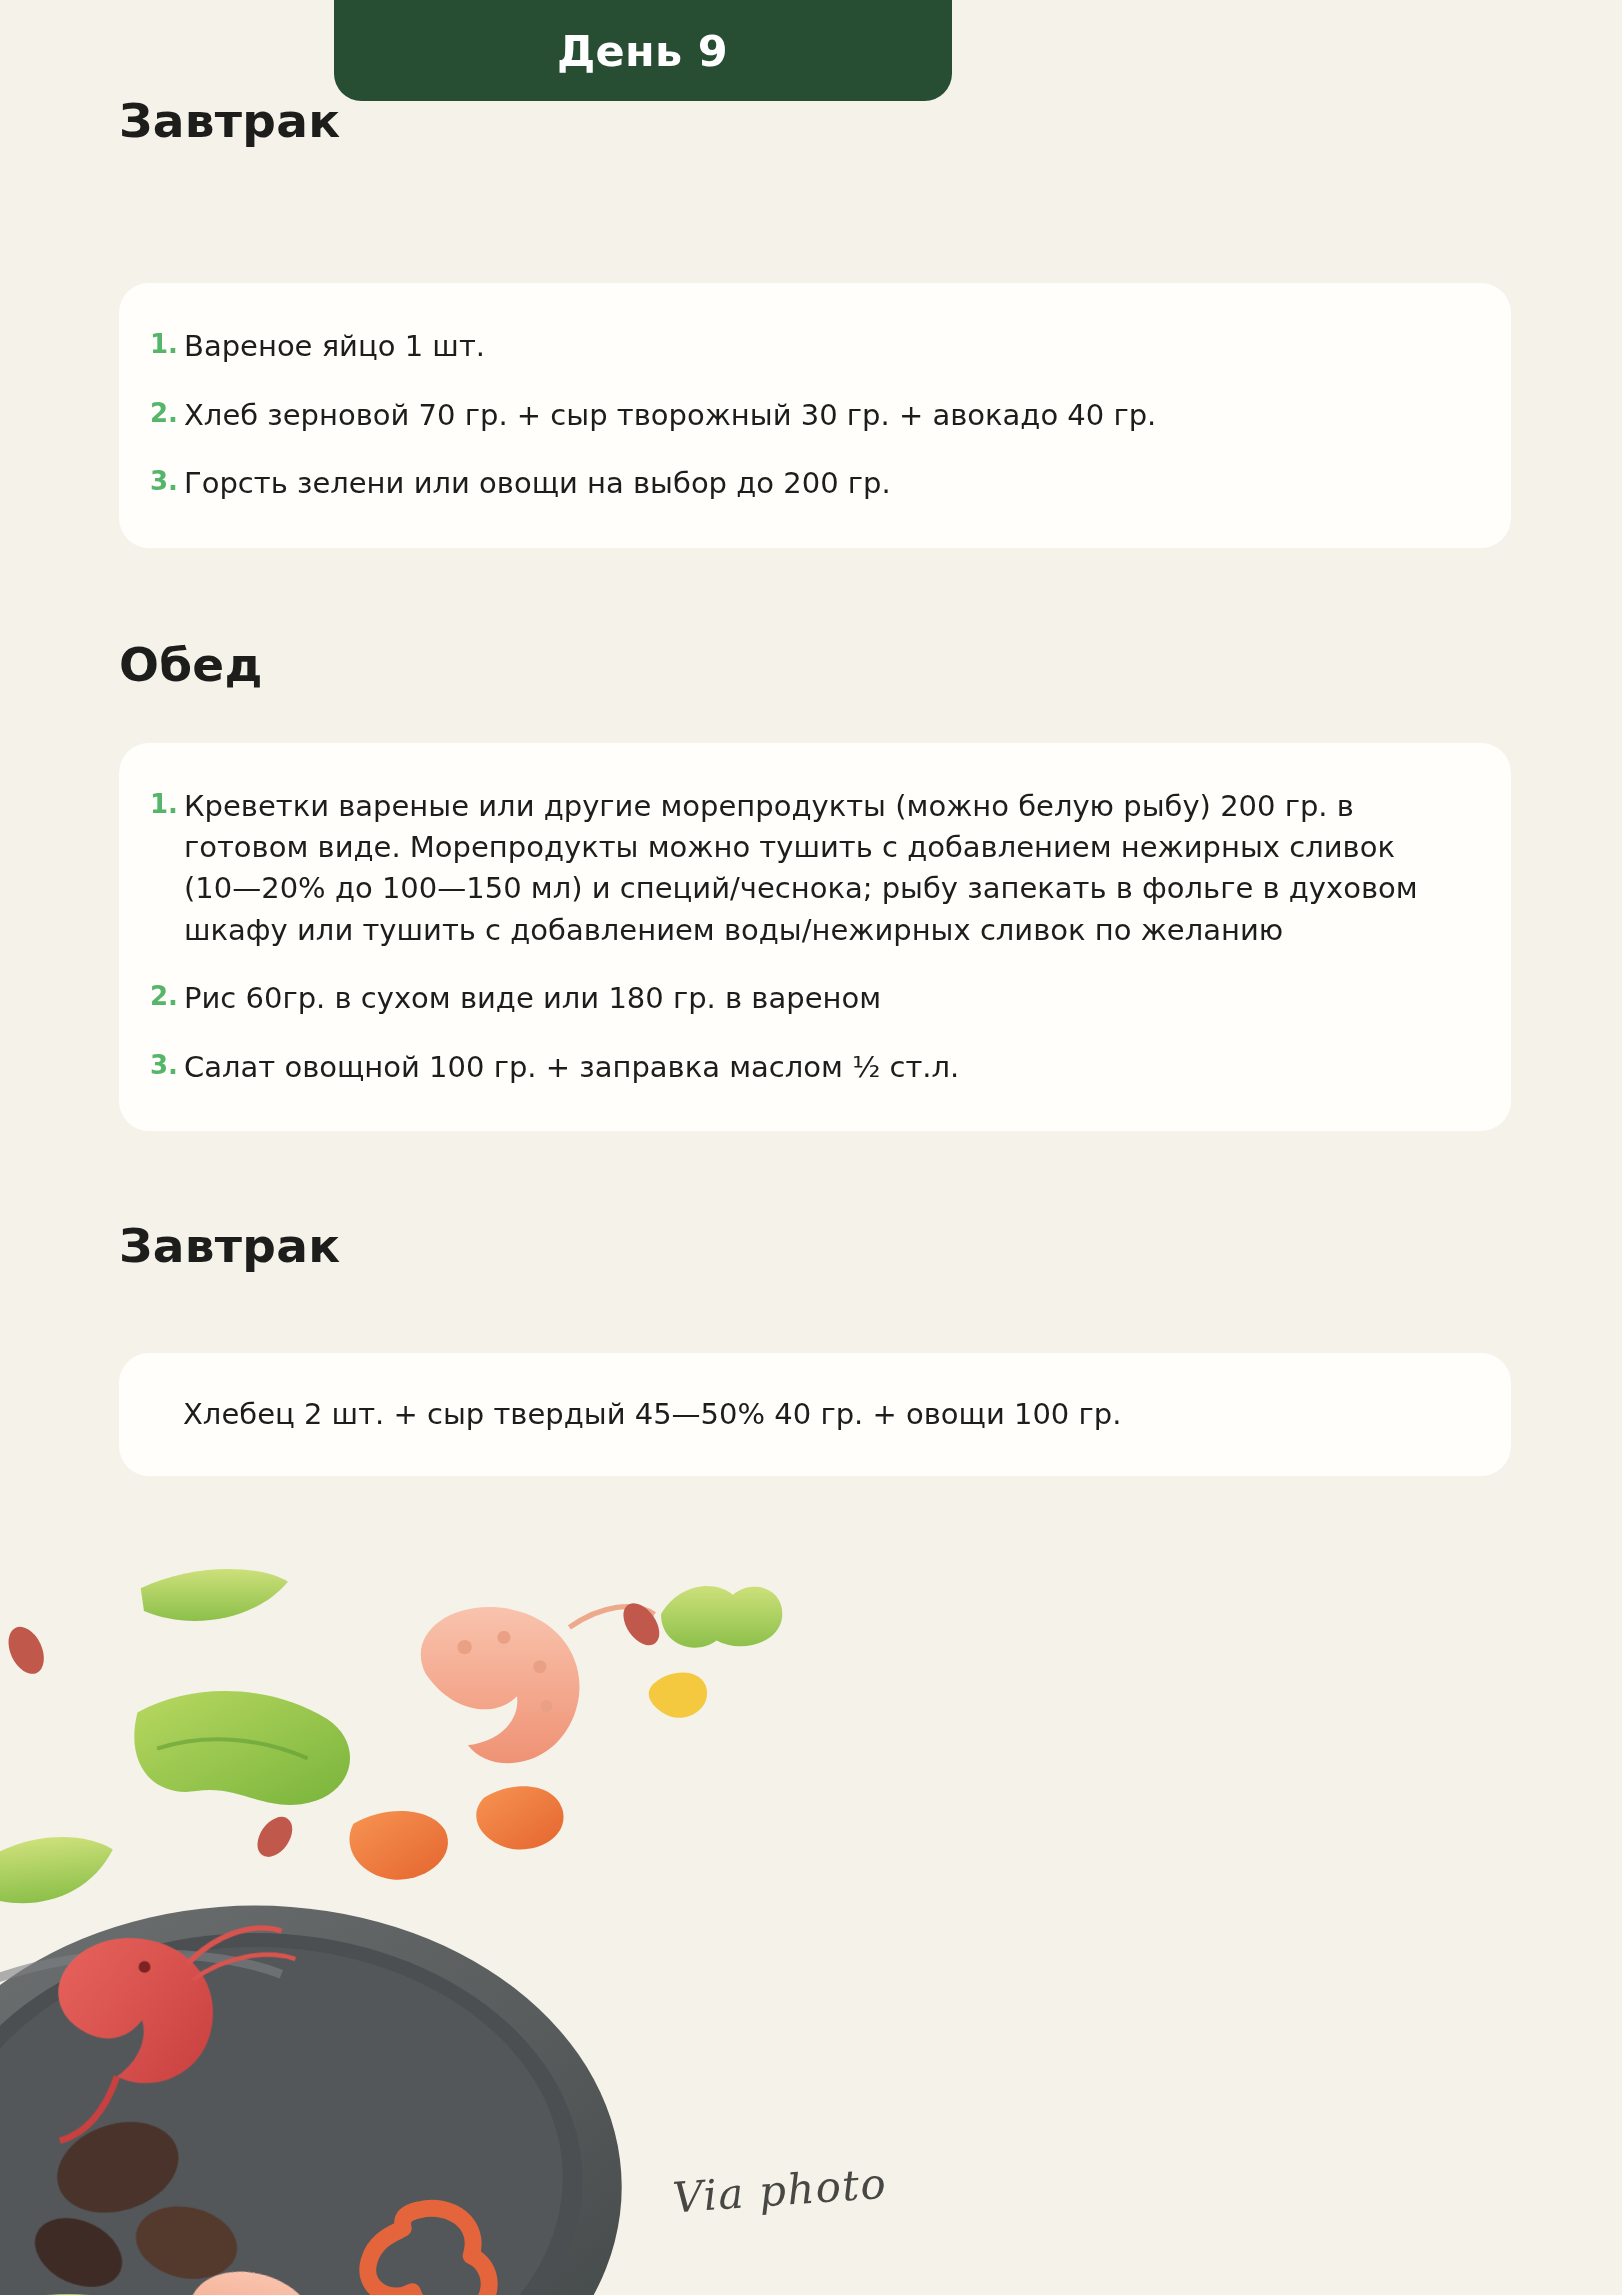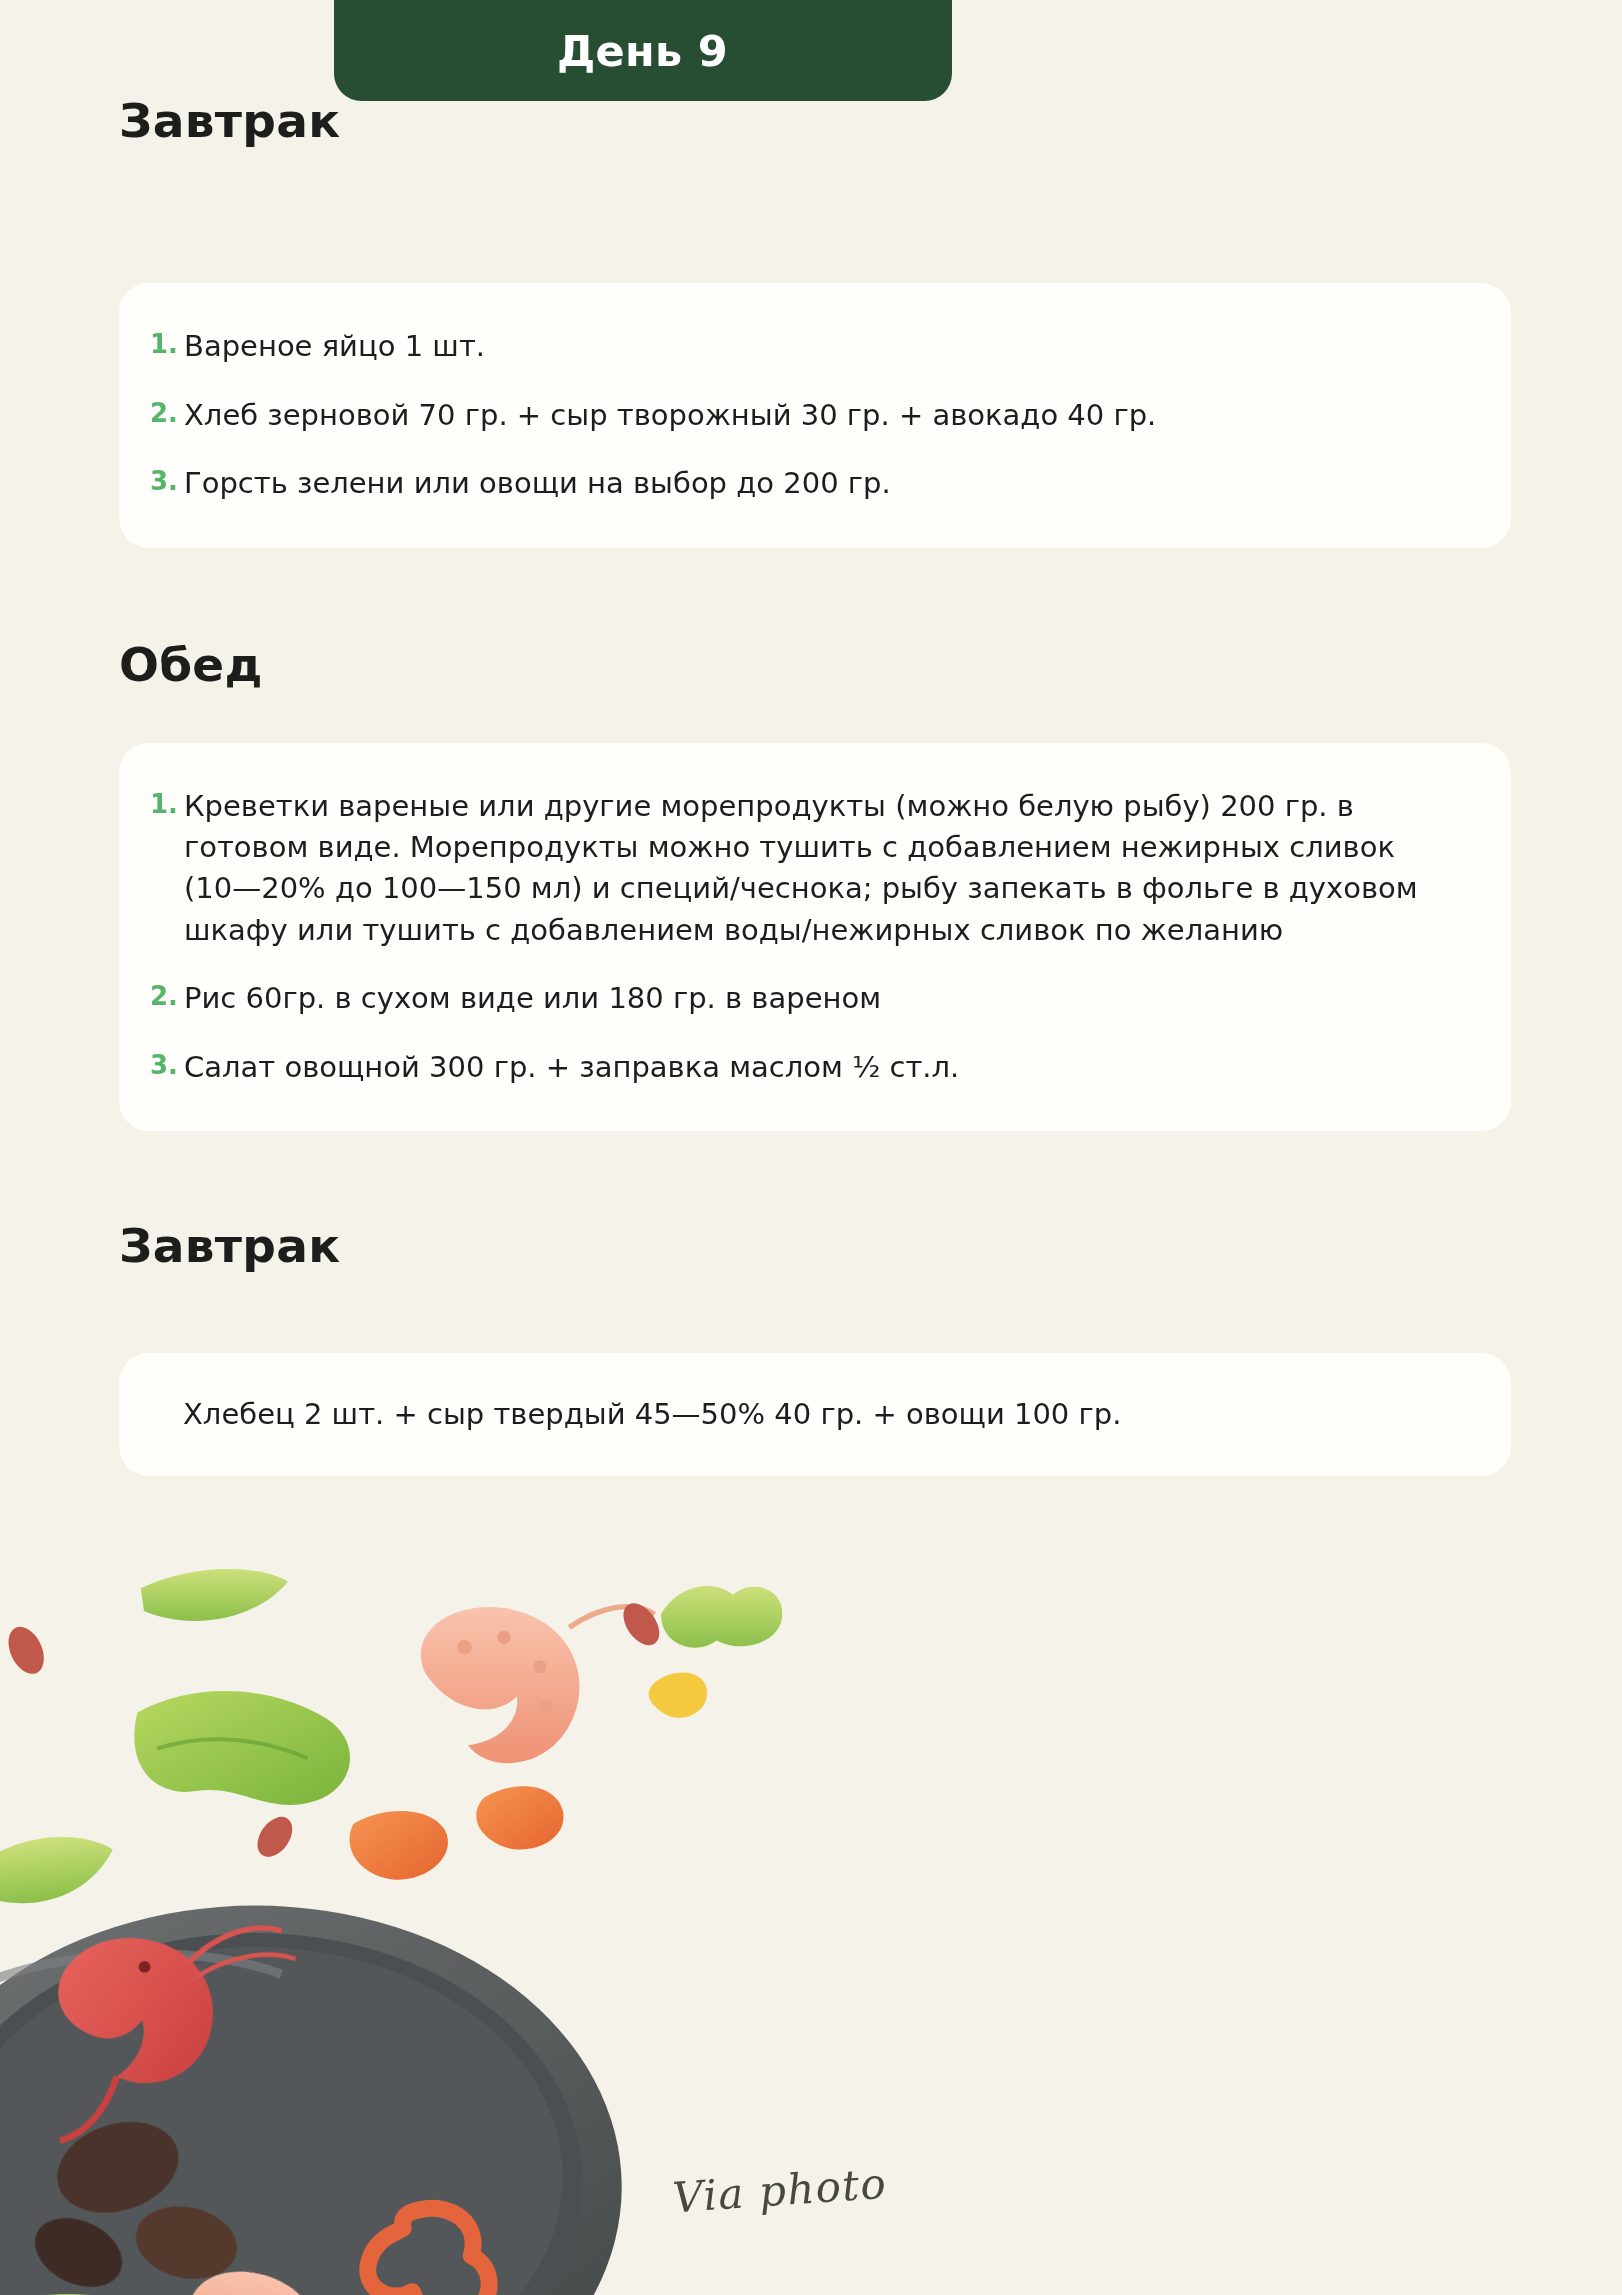--- a/index.html
+++ b/index.html
@@ -170,21 +170,21 @@
       <li>
         <span class="num">1.</span>
         <span class="txt">Креветки вареные или другие морепродукты (можно белую рыбу) 200 гр. в готовом виде. Морепродукты можно тушить с добавлением нежирных сливок (10—20% до 100—150 мл) и специй/чеснока; рыбу запекать в фольге в духовом шкафу или тушить с добавлением воды/нежирных сливок по желанию</span>
       </li>
       <li>
         <span class="num">2.</span>
         <span class="txt">Рис 60гр. в сухом виде или 180 гр. в вареном</span>
       </li>
       <li>
         <span class="num">3.</span>
-        <span class="txt">Салат овощной 300 гр. + заправка маслом ½ ст.л.</span>
+        <span class="txt">Салат овощной 100 гр. + заправка маслом ½ ст.л.</span>
       </li>
     </ol>
   </div>
 
   <div class="section-title" style="top:1218px;">Завтрак</div>
 
   <div class="card" id="snack-card">
     <div class="plain-text">Хлебец 2 шт. + сыр твердый 45—50% 40 гр. + овощи 100 гр.</div>
   </div>
 

